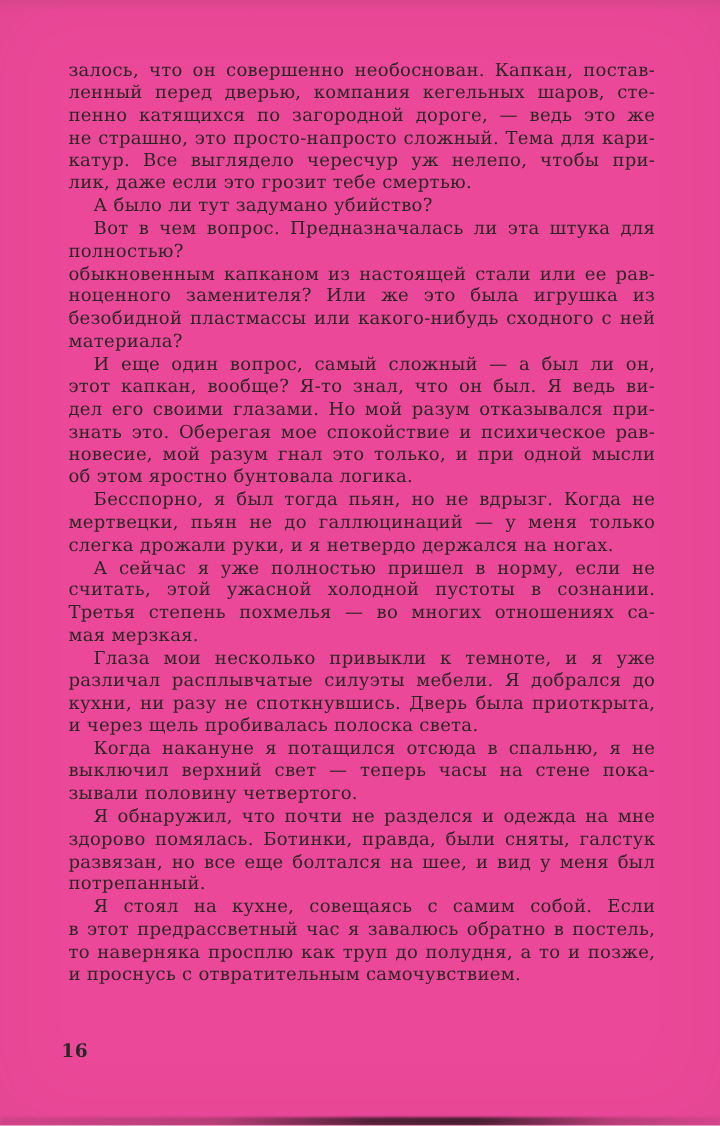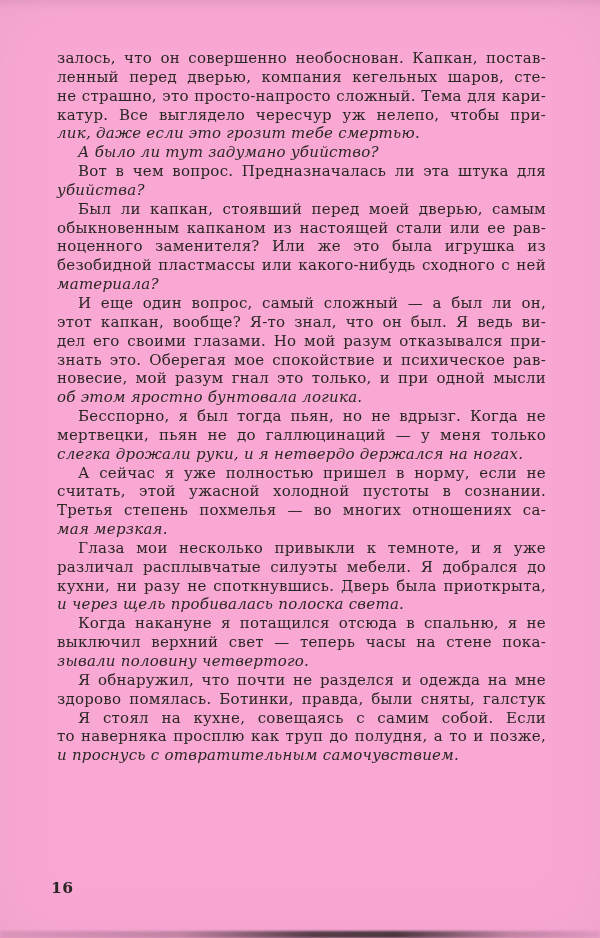--- a/index.html
+++ b/index.html
@@ -6,21 +6,21 @@
     margin: 0;
     padding: 0;
     background: #e8e6e1;
     font-family: "DejaVu Serif", "Liberation Serif", serif;
   }
   .page {
     position: relative;
     width: 600px;
     height: 938px;
     margin: 0 auto;
-    background: #f9a8d4;
+    background: #ec4899;
     color: #2a2724;
     overflow: hidden;
     box-shadow: inset 0 0 70px rgba(70, 60, 45, 0.06);
   }
   .text-block {
     position: absolute;
     left: 57px;
     top: 49px;
     width: 489px;
     font-size: 15px;
@@ -31,33 +31,31 @@
     margin: 0;
     padding: 0;
   }
   .line {
     text-align: justify;
     text-align-last: justify;
     white-space: normal;
   }
   .line.last {
     text-align-last: left;
-    font-style: italic;
   }
   .line.indent {
     text-indent: 21px;
   }
   .page-number {
     position: absolute;
     left: 51px;
     top: 866px;
     font-size: 15.5px;
     font-weight: 700;
     letter-spacing: 0.5px;
-    margin-top: 12px;
   }
   .scan-edge-bottom {
     position: absolute;
     left: 0;
     right: 0;
     bottom: 0;
     height: 7px;
     background: linear-gradient(
       to right,
       rgba(40,35,30,0.10) 0%,
@@ -81,33 +79,33 @@
 </head>
 <body>
 
 <div class="page">
   <div class="scan-shade-top"></div>
 
   <div class="text-block">
       <div class="para">
         <div class="line">залось, что он совершенно необоснован. Капкан, постав-</div>
         <div class="line">ленный перед дверью, компания кегельных шаров, сте-</div>
+        <div class="line">пенно катящихся по загородной дороге, — ведь это же</div>
         <div class="line">не страшно, это просто-напросто сложный. Тема для кари-</div>
         <div class="line">катур. Все выглядело чересчур уж нелепо, чтобы при-</div>
         <div class="line last">лик, даже если это грозит тебе смертью.</div>
       </div>
       <div class="para">
         <div class="line last indent">А было ли тут задумано убийство?</div>
       </div>
       <div class="para">
         <div class="line indent">Вот в чем вопрос. Предназначалась ли эта штука для</div>
-        <div class="line last">убийства?</div>
+        <div class="line last">полностью?</div>
       </div>
       <div class="para">
-        <div class="line indent">Был ли капкан, стоявший перед моей дверью, самым</div>
         <div class="line">обыкновенным капканом из настоящей стали или ее рав-</div>
         <div class="line">ноценного заменителя? Или же это была игрушка из</div>
         <div class="line">безобидной пластмассы или какого-нибудь сходного с ней</div>
         <div class="line last">материала?</div>
       </div>
       <div class="para">
         <div class="line indent">И еще один вопрос, самый сложный — а был ли он,</div>
         <div class="line">этот капкан, вообще? Я-то знал, что он был. Я ведь ви-</div>
         <div class="line">дел его своими глазами. Но мой разум отказывался при-</div>
         <div class="line">знать это. Оберегая мое спокойствие и психическое рав-</div>
@@ -132,23 +130,26 @@
         <div class="line last">и через щель пробивалась полоска света.</div>
       </div>
       <div class="para">
         <div class="line indent">Когда накануне я потащился отсюда в спальню, я не</div>
         <div class="line">выключил верхний свет — теперь часы на стене пока-</div>
         <div class="line last">зывали половину четвертого.</div>
       </div>
       <div class="para">
         <div class="line indent">Я обнаружил, что почти не разделся и одежда на мне</div>
         <div class="line">здорово помялась. Ботинки, правда, были сняты, галстук</div>
+        <div class="line">развязан, но все еще болтался на шее, и вид у меня был</div>
+        <div class="line last">потрепанный.</div>
       </div>
       <div class="para">
         <div class="line indent">Я стоял на кухне, совещаясь с самим собой. Если</div>
+        <div class="line">в этот предрассветный час я завалюсь обратно в постель,</div>
         <div class="line">то наверняка просплю как труп до полудня, а то и позже,</div>
         <div class="line last">и проснусь с отвратительным самочувствием.</div>
       </div>
     </div>
 
   <div class="page-number">16</div>
 
   <div class="scan-edge-bottom"></div>
 </div>
 

